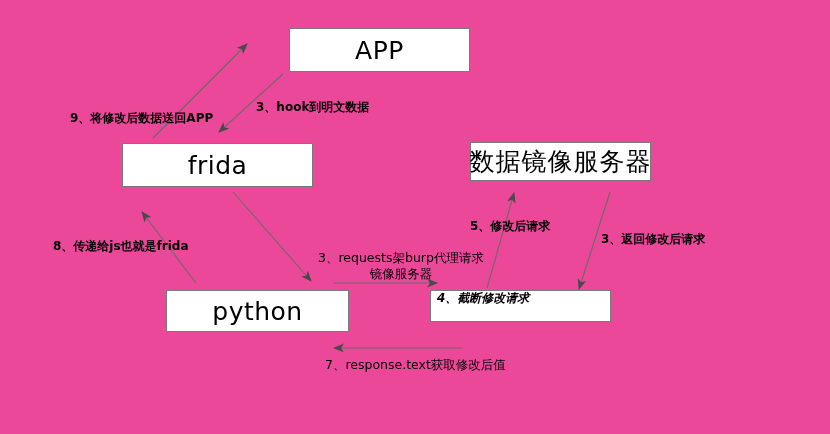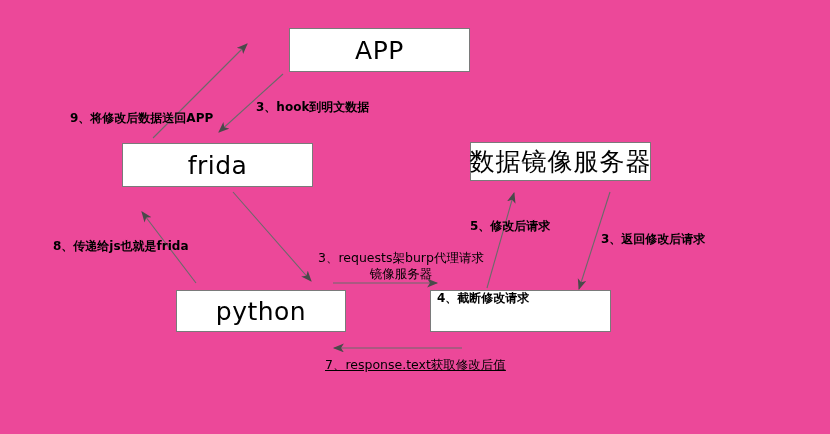--- a/index.html
+++ b/index.html
@@ -119,37 +119,37 @@
   </div>
 
   <div class="node node-frida" style="left:122px; top:143px; width:191px; height:44px;">
     <span class="node-label">frida</span>
   </div>
 
   <div class="node node-server" style="left:470px; top:142px; width:181px; height:39px;">
     <span class="node-label">数据镜像服务器</span>
   </div>
 
-  <div class="node node-python" style="left:176px; top:290px; width:170px; height:42px;">
+  <div class="node node-python" style="left:166px; top:290px; width:183px; height:42px;">
     <span class="node-label">python</span>
   </div>
 
-  <div class="node node-burp" style="left:430px; top:290px; width:181px; height:42px;">
+  <div class="node node-burp" style="left:430px; top:290px; width:181px; height:32px;font-style:italic;">
     <span class="inner-note">4、截断修改请求</span>
   </div>
 
   <div class="edge-label bold" style="left:70px; top:67px;margin-top:44px;">9、将修改后数据送回APP</div>
 
   <div class="edge-label bold" style="left:256px; top:100px;">3、hook到明文数据</div>
 
 
   <div class="edge-label bold" style="left:25px; top:239px;margin-left:28px;">8、传递给js也就是frida</div>
 
   <div class="edge-label two-line" style="left:318px; top:250px;">3、requests架burp代理请求
 镜像服务器</div>
 
-  <div class="edge-label" style="left:325px; top:357px;text-decoration:underline;">7、response.text获取修改后值</div>
+  <div class="edge-label" style="left:325px; top:357px;">7、response.text获取修改后值</div>
 
   <div class="edge-label bold" style="left:470px; top:219px;text-align:right;">5、修改后请求</div>
 
   <div class="edge-label bold" style="left:601px; top:232px;">3、返回修改后请求</div>
 
 </div>
 
 </body></html>

